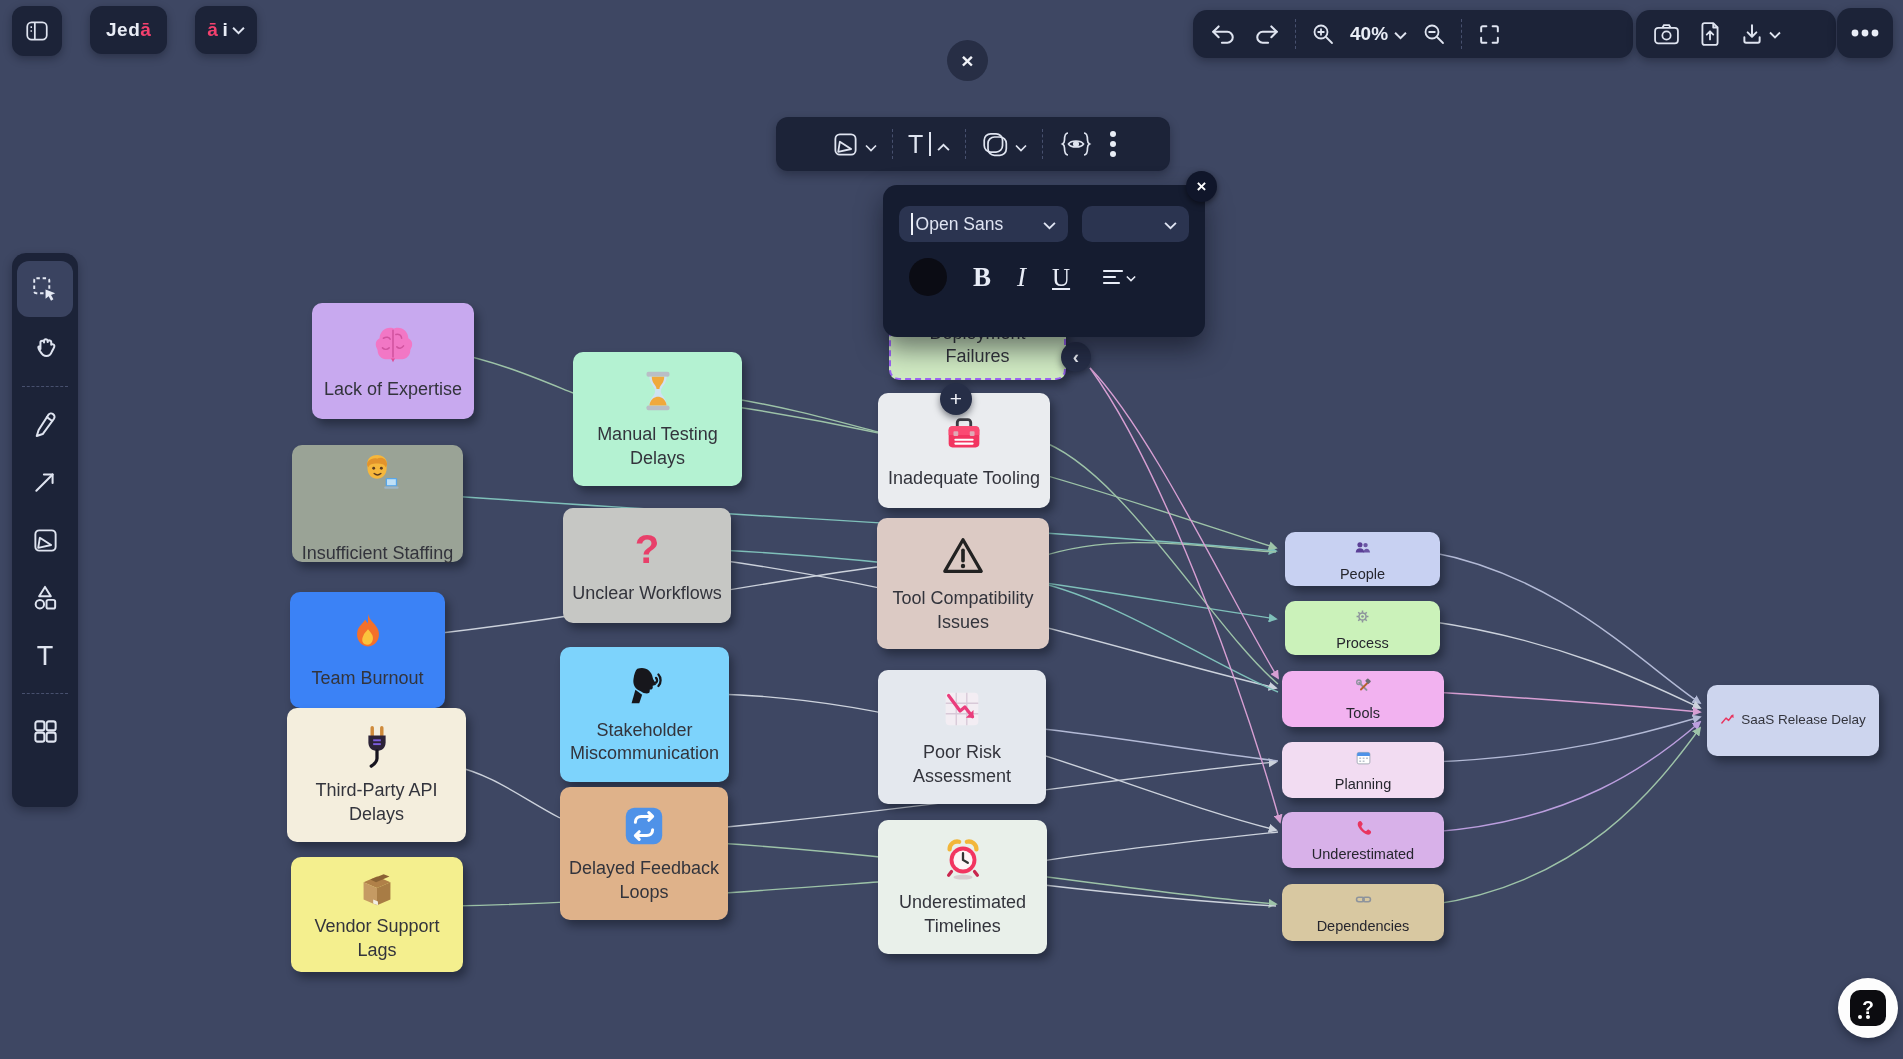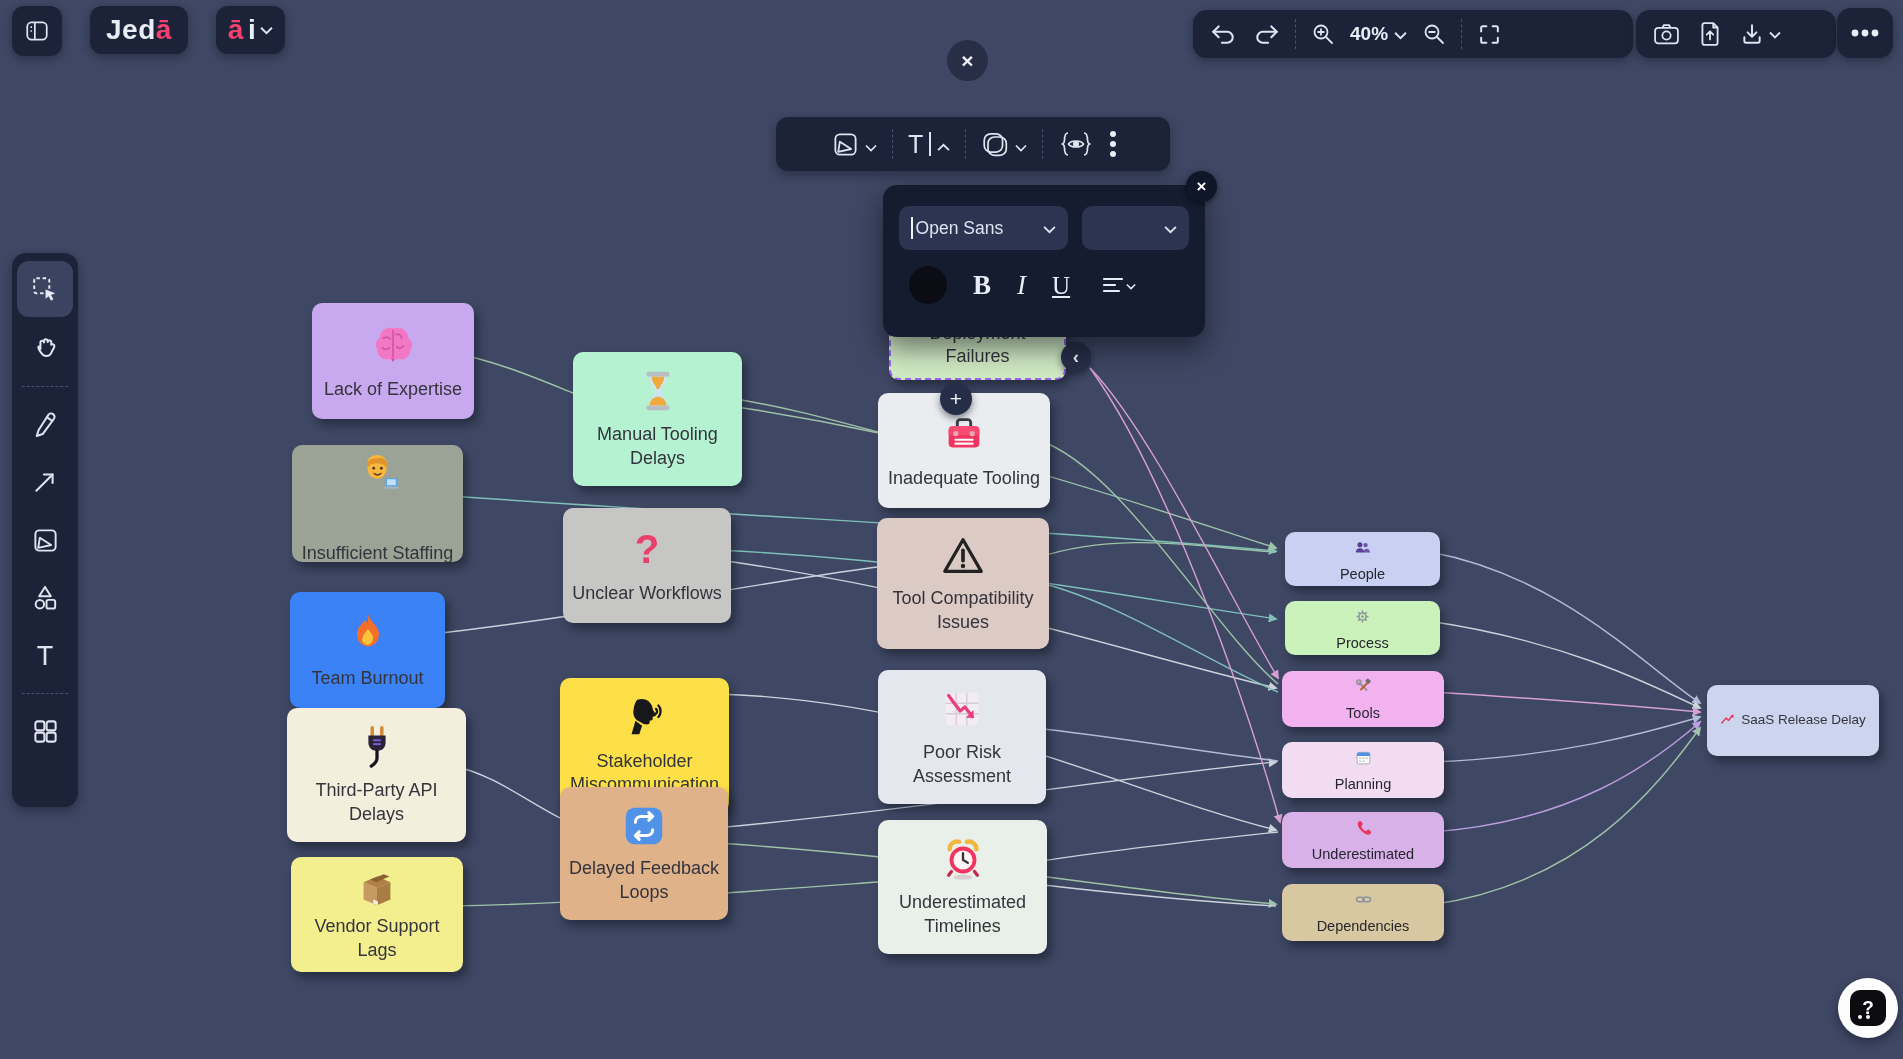--- a/index.html
+++ b/index.html
@@ -9,21 +9,21 @@
   .btn{background:#1c2338;border:none;border-radius:12px;color:#dfe4f0;
     display:flex;align-items:center;justify-content:center;cursor:pointer;
     box-shadow:0 3px 8px rgba(8,12,24,.35);}
   .btn svg{display:block}
   .iconbtn{background:none;border:none;color:#dfe4f0;display:flex;align-items:center;
     justify-content:center;cursor:pointer;padding:0 9px;}
   .vdiv{width:0;height:30px;border-left:1.6px dashed #47506e;margin:0 6px;}
   
   .hl{position:absolute;left:12px;top:6px;display:flex;gap:28px;z-index:40;}
   .hl .sq{width:50px;height:50px}
-  .hl .logo{height:48px;padding:0 16px;font-size:28px;font-weight:700;letter-spacing:.5px}
+  .hl .logo{height:48px;padding:0 16px;font-size:19px;font-weight:700;letter-spacing:.5px}
   .lw{color:#e9edf6}.lp{color:#f4416e}
   .hl .ai{gap:4px;padding:0 12px}
   
   .tr{position:absolute;top:10px;height:48px;background:#1c2338;border-radius:14px;
     display:flex;align-items:center;padding:0 8px;z-index:40;box-shadow:0 3px 8px rgba(8,12,24,.35);}
   #tr1{left:1193px;width:424px}
   #tr2{left:1636px;width:184px}
   #more{position:absolute;left:1837px;top:8px;width:56px;height:50px;border-radius:14px;z-index:40}
   .zoomlvl{display:flex;align-items:center;gap:6px;color:#e9edf6;font-size:19px;font-weight:700;padding:0 6px;cursor:pointer;background:none;border:none}
   
@@ -32,21 +32,21 @@
     box-shadow:0 4px 10px rgba(8,12,24,.35);padding:0 6px;}
   .ttl{display:flex;align-items:center;color:#dfe4f0;font-size:23px;}
   
   #canvas-x{position:absolute;left:947px;top:40px;width:41px;height:41px;border-radius:50%;
     background:#272e45;color:#f1f3f8;font-size:21px;font-weight:700;z-index:28;
     display:flex;align-items:center;justify-content:center;border:none;cursor:pointer;}
   
   #fpanel{position:absolute;left:883px;top:185px;width:322px;height:152px;background:#151c30;
     border-radius:14px;z-index:34;box-shadow:0 12px 26px rgba(5,8,18,.5);padding:0;}
   #fpanel .row1{display:flex;gap:14px;padding:21px 16px 0 16px;}
-  .dd{height:44px;background:#2b3450;border-radius:10px;display:flex;align-items:center;
+  .dd{height:36px;background:#2b3450;border-radius:10px;display:flex;align-items:center;
     color:#dfe4f2;font-size:17.5px;cursor:pointer;padding:0 12px;}
   #font-dd{width:178px;justify-content:space-between}
   #size-dd{width:102px;justify-content:flex-end}
   .caret{width:1.6px;height:22px;background:#eef1f8;margin-right:3px}
   #fpanel .row2{display:flex;align-items:center;gap:26px;padding:16px 0 0 26px;}
   .swatch{width:38px;height:38px;border-radius:50%;background:#0b0c14;cursor:pointer;border:none}
   .fmt{background:none;border:none;color:#e8ecf6;cursor:pointer;
     font-family:"Liberation Serif",serif;font-size:27px;line-height:1;padding:0}
   .fmt.b{font-weight:700}.fmt.i{font-style:italic}.fmt.u{text-decoration:underline;font-size:25px}
   .alignbtn{display:flex;align-items:center;gap:2px;background:none;border:none;color:#e8ecf6;cursor:pointer}
@@ -156,21 +156,21 @@
         <span class="nlabel">Lack of Expertise</span>
       </div>
       <div class="node card" style="left: 573px; top: 352px; width: 157px; height: 120px; background: rgb(180, 242, 210);">
         <span class="nicon"><svg viewBox="0 0 48 48">
             <rect x="12" y="4" width="24" height="5" rx="2" fill="#b9bec6"></rect>
             <rect x="12" y="39" width="24" height="5" rx="2" fill="#b9bec6"></rect>
             <path d="M15 9 h18 c0 8-6 10-6 15 0 5 6 7 6 15 h-18 c0-8 6-10 6-15 0-5-6-7-6-15z" fill="#cfe3f2"></path>
             <path d="M17.5 9 h13 c0 7-5 9-5 13 h-3 c0-4-5-6-5-13z" fill="#f0a93c"></path>
             <path d="M33 39 h-18 c1-7 6-9 9-9 3 0 8 2 9 9z" fill="#f0a93c"></path>
           </svg></span>
-        <span class="nlabel">Manual Tooling Delays</span>
+        <span class="nlabel">Manual Testing Delays</span>
       </div>
       <div class="node card" style="left: 292px; top: 445px; width: 159px; height: 103px; background: rgb(154, 163, 150); gap: 44px;">
         <span class="nicon"><svg viewBox="0 0 48 48">
             <path d="M13 11 c0-5 5-8 10-8 5 0 10 3 10 8 v6 c0 7-5 11-10 11 s-10-4-10-11z" fill="#f6b73c"></path>
             <path d="M13 11c2-4 8-5 10-4 3-2 9-1 10 4 1 2 0 4-1 5-1-3-4-4-9-4s-8 1-9 4c-1-1-2-3-1-5z" fill="#e3932b"></path>
             <circle cx="19.5" cy="17" r="1.5" fill="#5b3a1e"></circle>
             <circle cx="27.5" cy="17" r="1.5" fill="#5b3a1e"></circle>
             <path d="M20 22.5c2 1.6 5 1.6 7 0" stroke="#5b3a1e" stroke-width="1.5" fill="none" stroke-linecap="round"></path>
             <rect x="32" y="27" width="12" height="9" rx="1.2" fill="#58a6e8"></rect>
             <rect x="33.4" y="28.4" width="9.2" height="6.2" fill="#bfe0f7"></rect>
@@ -184,21 +184,21 @@
           </svg></span>
         <span class="nlabel">Unclear Workflows</span>
       </div>
       <div class="node card" style="left: 290px; top: 592px; width: 143px; height: 102px; background: #3b82f6;">
         <span class="nicon"><svg viewBox="0 0 48 48">
             <path d="M24 4 c1 7 9 11 11 18 2 8-3 16-11 16 S11 30 13 22c1-5 6-8 8-12 1 2 2 3 3 4 0-3 0-7 0-10z" fill="#f4702a"></path>
             <path d="M24 20c3 4 6 6 5 11-1 4-4 6-7 5-4-1-5-5-3-9 1-3 3-4 5-7z" fill="#fbc33c"></path>
           </svg></span>
         <span class="nlabel">Team Burnout</span>
       </div>
-      <div class="node card" style="left: 560px; top: 678px; width: 157px; height: 121px; background: #fde047;">
+      <div class="node card" style="left: 560px; top: 647px; width: 157px; height: 121px; background: #7dd3fc;">
         <span class="nicon"><svg viewBox="0 0 48 48">
             <g fill="#17171c">
               <path d="M16 6 c8-3 15 2 16 9 .3 2 2 4 3 6 1 1 .5 2-1 2.3 l-2 .4 c.6 3-.4 4-3 4-.2 2 .4 4-3 4-2 0-5-.6-6-2-6-2-9-7-8-13 .7-5 2-9 4-10.7z"></path>
               <path d="M14 28 l7 5 -3 9 h-8z"></path>
             </g>
             <g stroke="#17171c" stroke-width="2.4" fill="none" stroke-linecap="round">
               <path d="M38 12 c3 3 3 9 0 12"></path>
               <path d="M35.5 15.5 c1.5 1.5 1.5 3.5 0 5"></path>
             </g>
           </svg></span>

